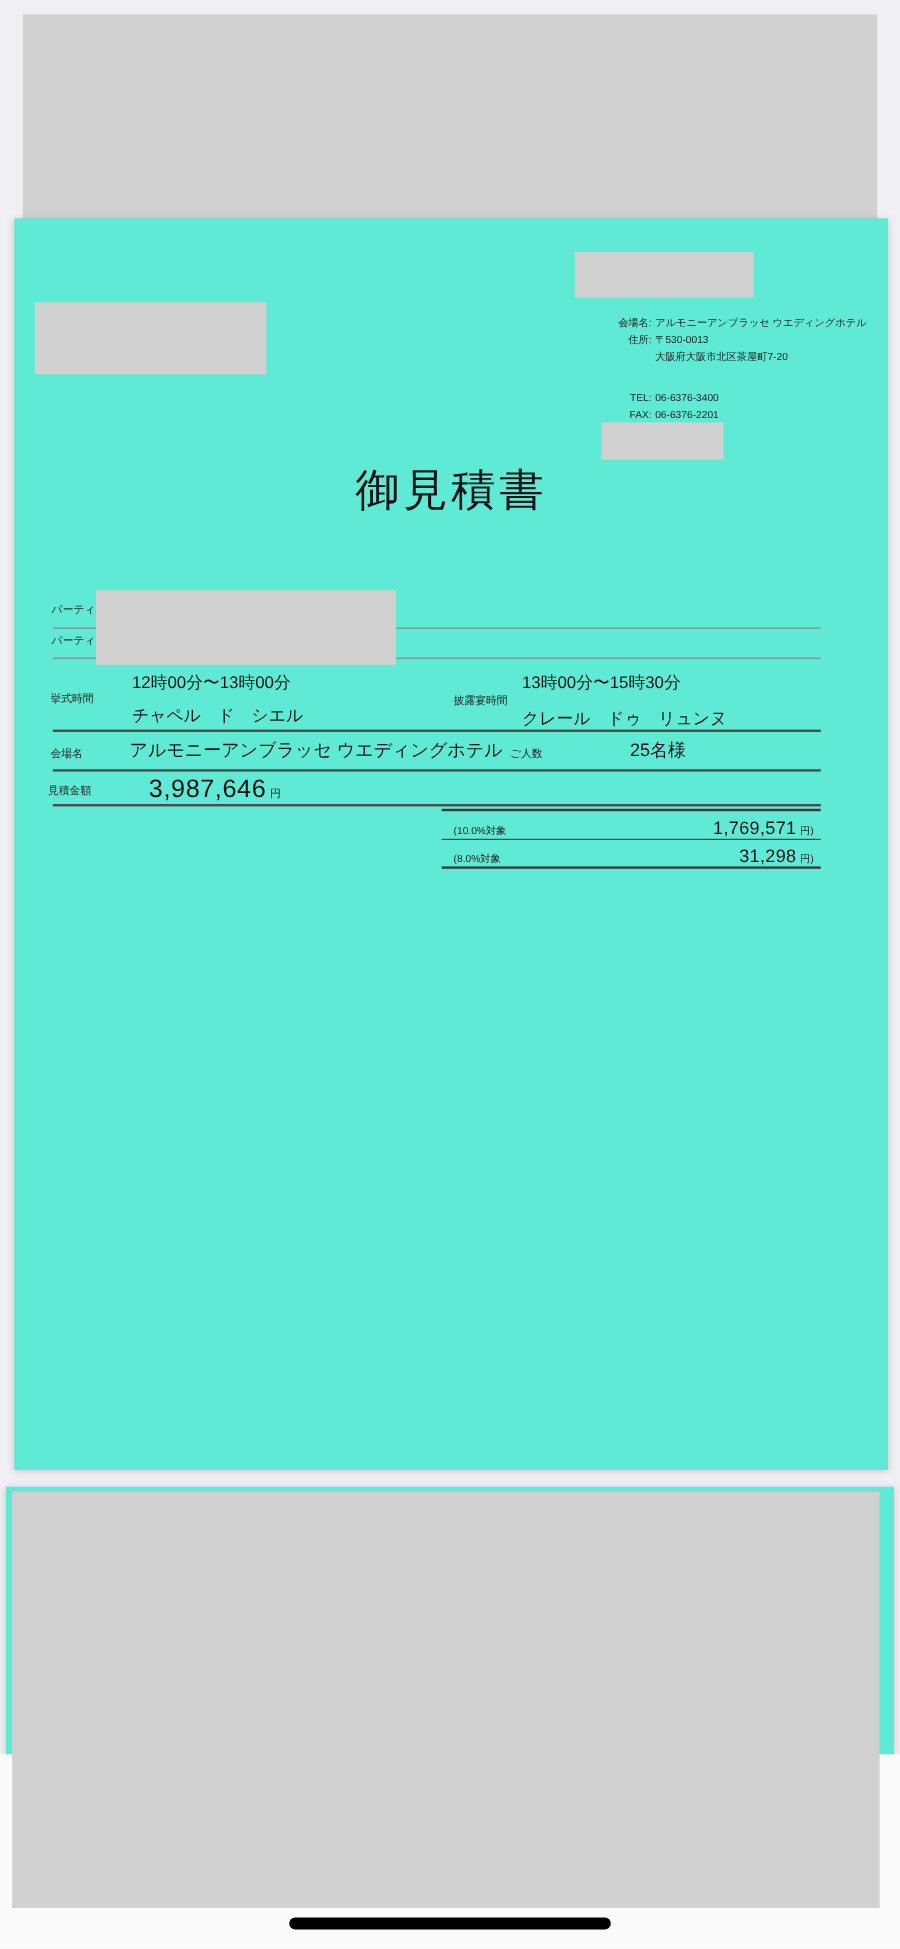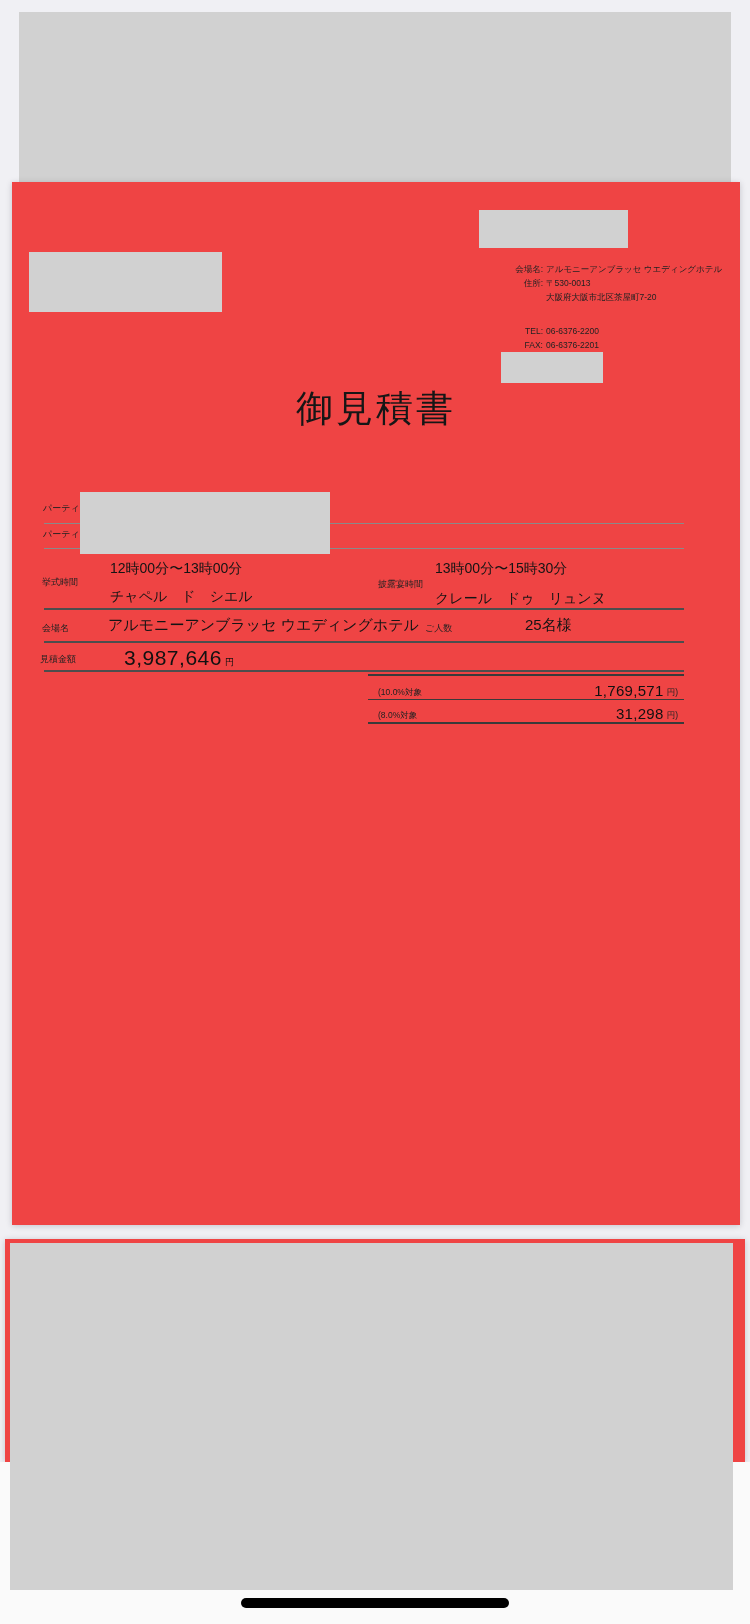--- a/index.html
+++ b/index.html
@@ -8,21 +8,21 @@
 
   
   .viewer{position:absolute;left:0;top:0;width:750px;height:1462px;background:#f0f0f4;}
 
   
   .redact{position:absolute;background:#d1d1d1;}
   .redact-top{left:19px;top:12px;width:712px;height:171px;}
   .redact-bottom{left:10px;top:1243px;width:723px;height:347px;z-index:6;}
 
   
-  .page{position:absolute;background:#ef4444;box-shadow:0 1px 6px rgba(40,40,60,0.22);}
+  .page{position:absolute;background:#5eead4;box-shadow:0 1px 6px rgba(40,40,60,0.22);}
   .page1{left:12px;top:182px;width:728px;height:1043px;}
   .page2{left:5px;top:1239px;width:740px;height:223px;}
 
   
   .bottom-bar{position:absolute;left:0;top:1462px;width:750px;height:162px;background:#fafafa;}
   .home-indicator{position:absolute;left:241px;top:1598px;width:268px;height:10px;border-radius:5px;background:#000;z-index:9;}
 
   
   .page1 *{box-sizing:border-box;}
   .abs{position:absolute;}
@@ -85,21 +85,21 @@
           <span class="lbl">住所:</span>
           <span class="val">〒530-0013</span>
         </div>
         <div class="row">
           <span class="lbl"></span>
           <span class="val">大阪府大阪市北区茶屋町7-20</span>
         </div>
         <div class="spacer"></div>
         <div class="row">
           <span class="lbl">TEL:</span>
-          <span class="val">06-6376-2200</span>
+          <span class="val">06-6376-3400</span>
         </div>
         <div class="row">
           <span class="lbl">FAX:</span>
           <span class="val">06-6376-2201</span>
         </div>
       </div>
 
       <div class="redact abs redact-fax"></div>
 
       <div class="abs doc-title">御見積書</div>

